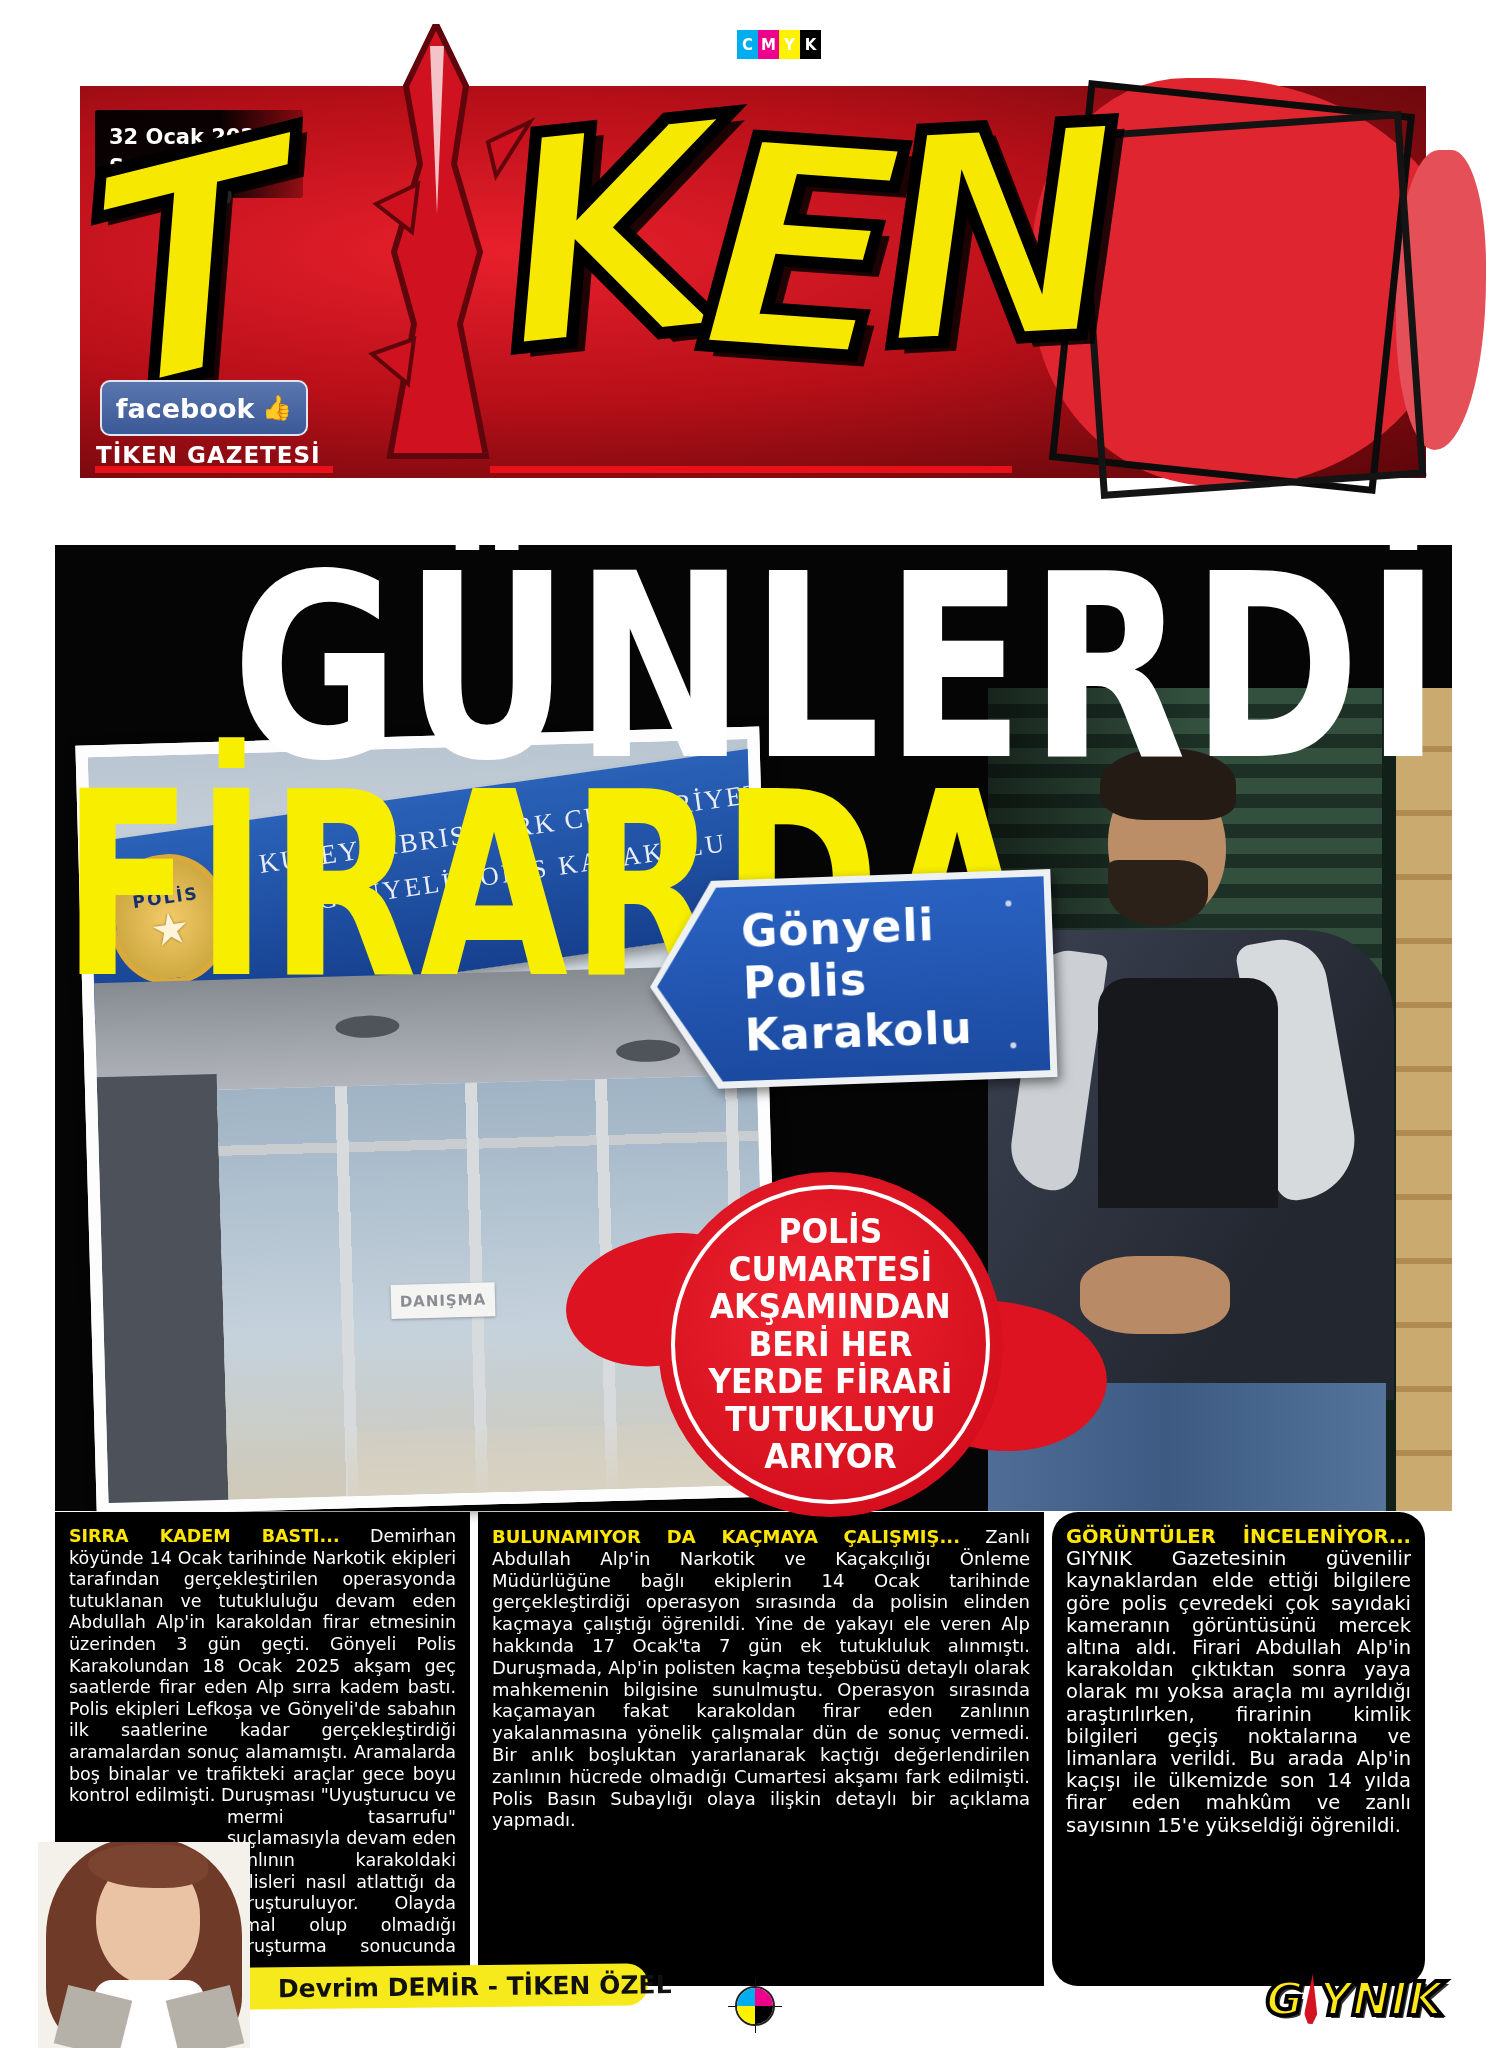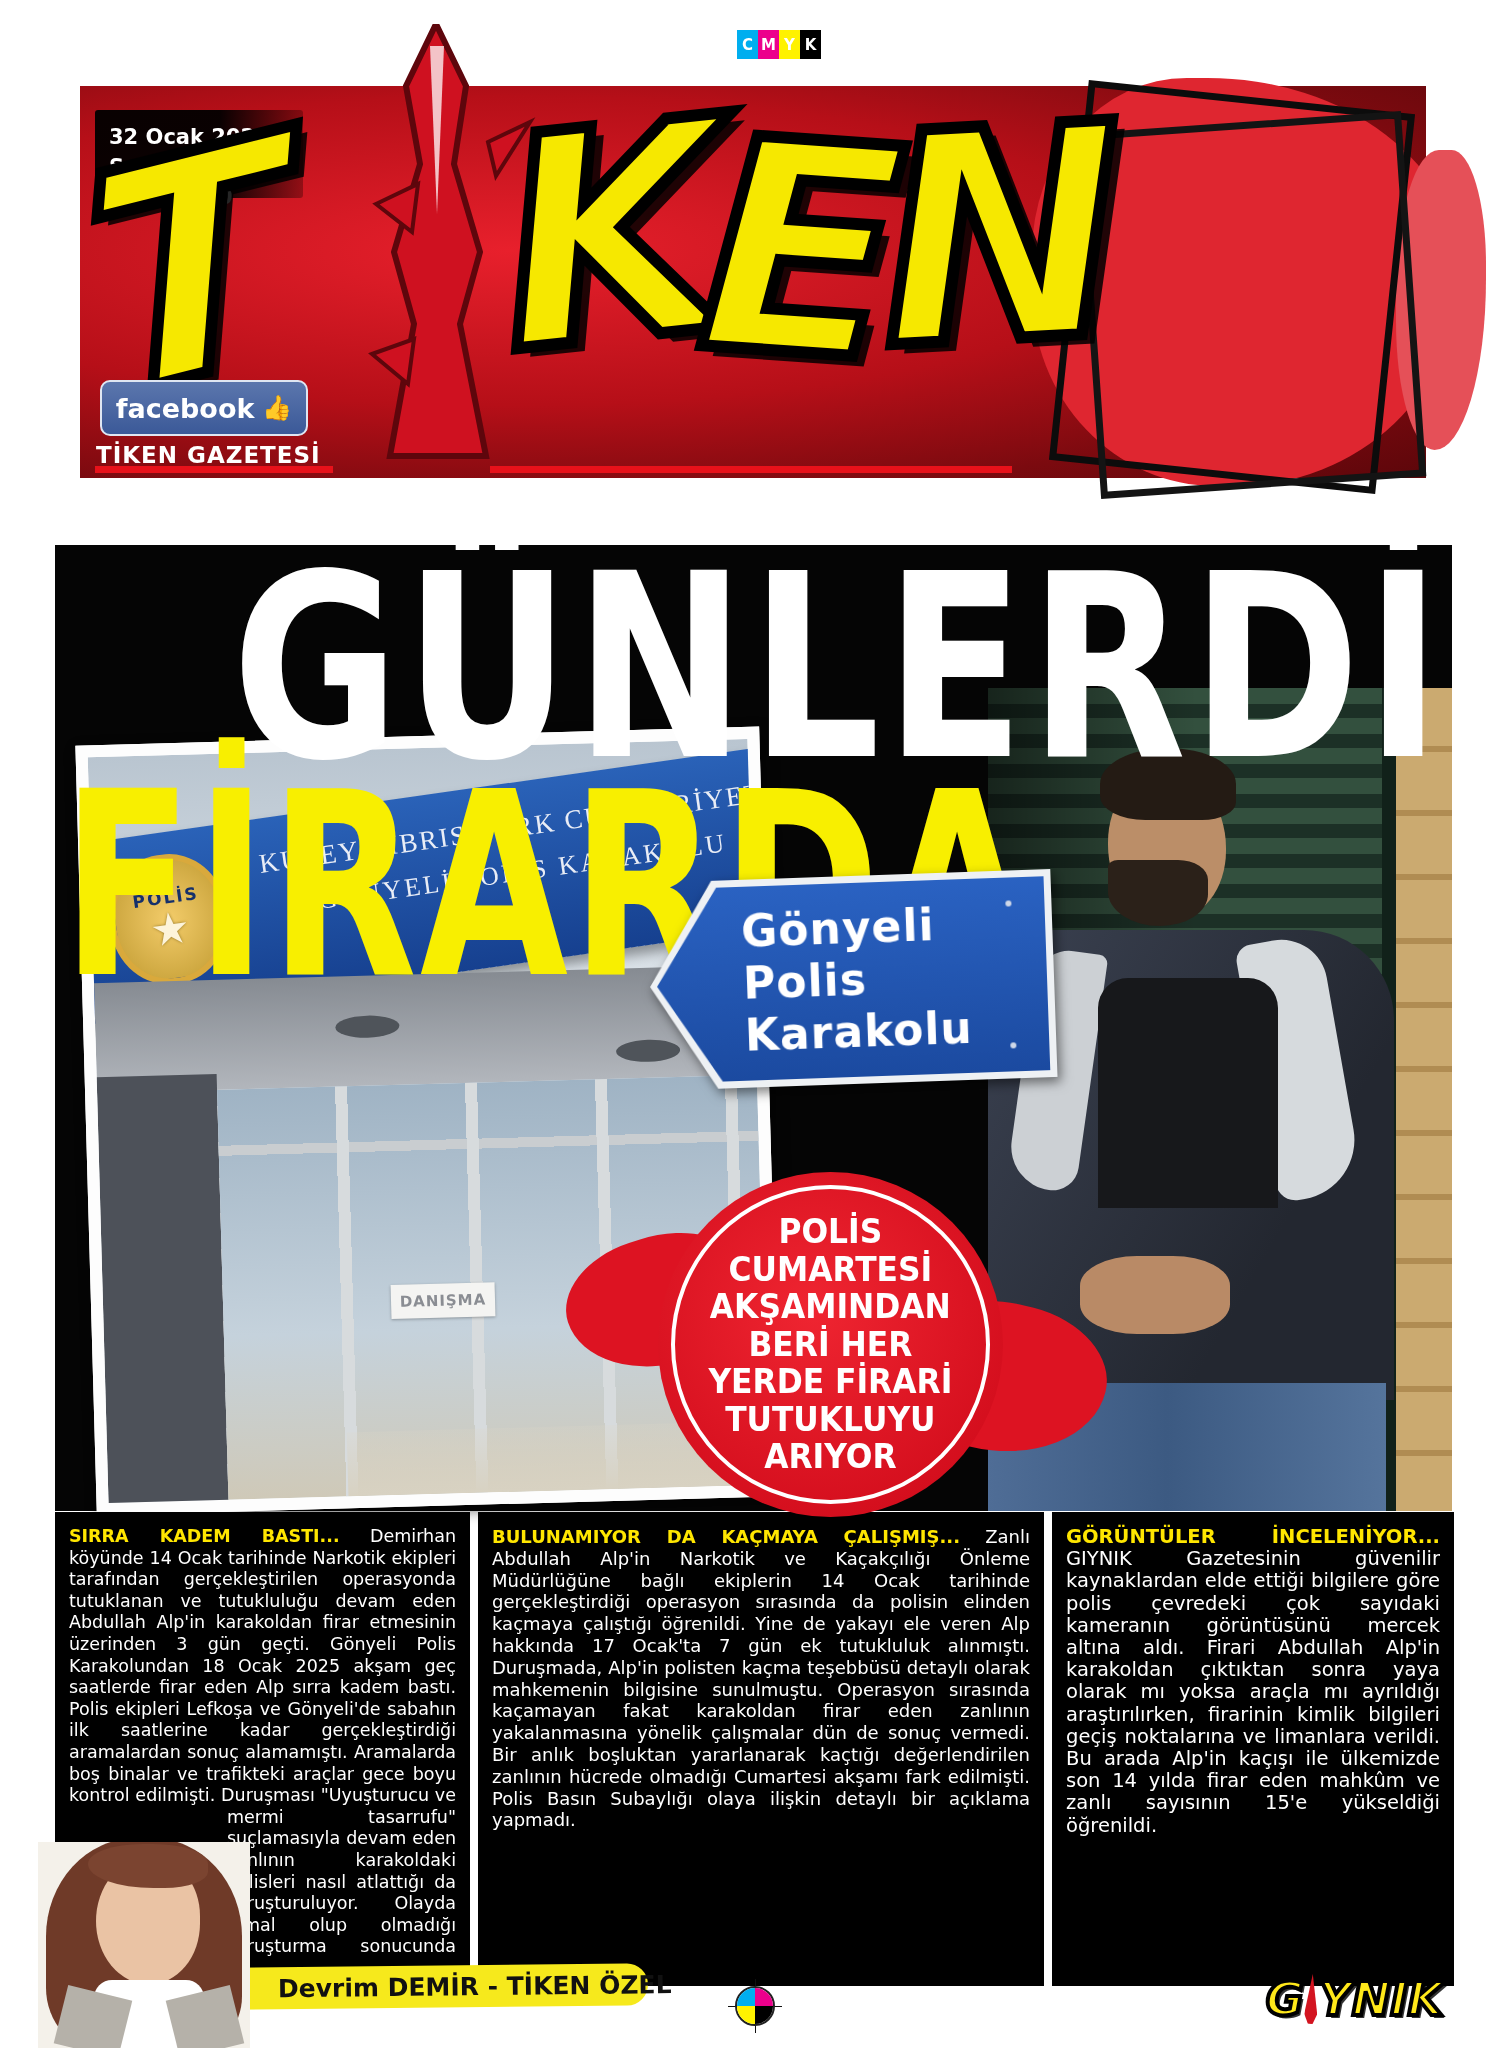--- a/index.html
+++ b/index.html
@@ -172,21 +172,21 @@
   .badge-ring { position:absolute; inset:13px; border:4px solid #fff; border-radius:50%; }
   .badge-text { position:relative; text-align:center; color:#fff; font-weight:bold; }
   .badge-line { display:block; font-size:33px; line-height:37.5px; transform:scaleX(0.95);
     white-space:nowrap; }
 
   
   .col { position:absolute; top:1512px; height:474px; background:#000; color:#fff;
     padding:14px 14px; text-align:justify; z-index:4; }
   .col1 { left:55px;  width:415px; font-size:17.5px; line-height:21.6px; }
   .col2 { left:478px; width:566px; font-size:18px;   line-height:21.8px; }
-  .col3 { left:1052px; width:402px; font-size:19.5px; line-height:22.2px; }
+  .col3 { left:1052px; width:373px; font-size:19.5px; line-height:22.2px;border-radius:26px; }
   .lead { color:#ffe600; font-weight:bold; }
   .cutout { float:left; width:148px; height:132px; margin:6px 10px 0 0; }
 
   
   .portrait { position:absolute; left:38px; top:1842px; width:212px; height:206px; z-index:9;
     background:#f4f1ea; overflow:hidden; }
   .pt-hair { position:absolute; left:8px; top:-4px; width:196px; height:214px;
     background:#6f3a28; border-radius:46% 46% 26% 30%; }
   .pt-face { position:absolute; left:58px; top:16px; width:104px; height:126px;
     background:#eac3a4; border-radius:50% 46% 48% 50%; }

